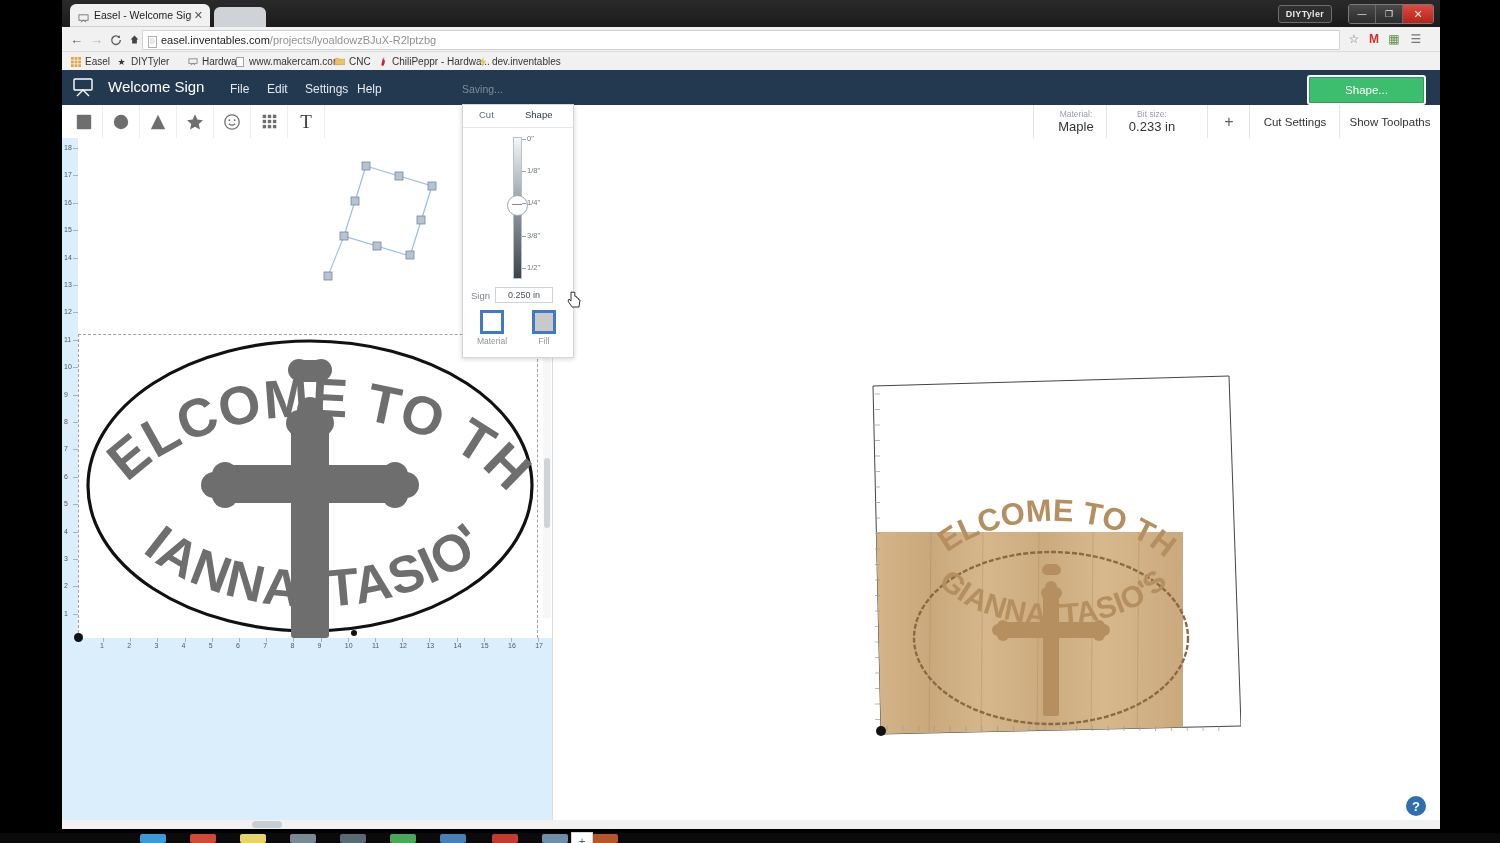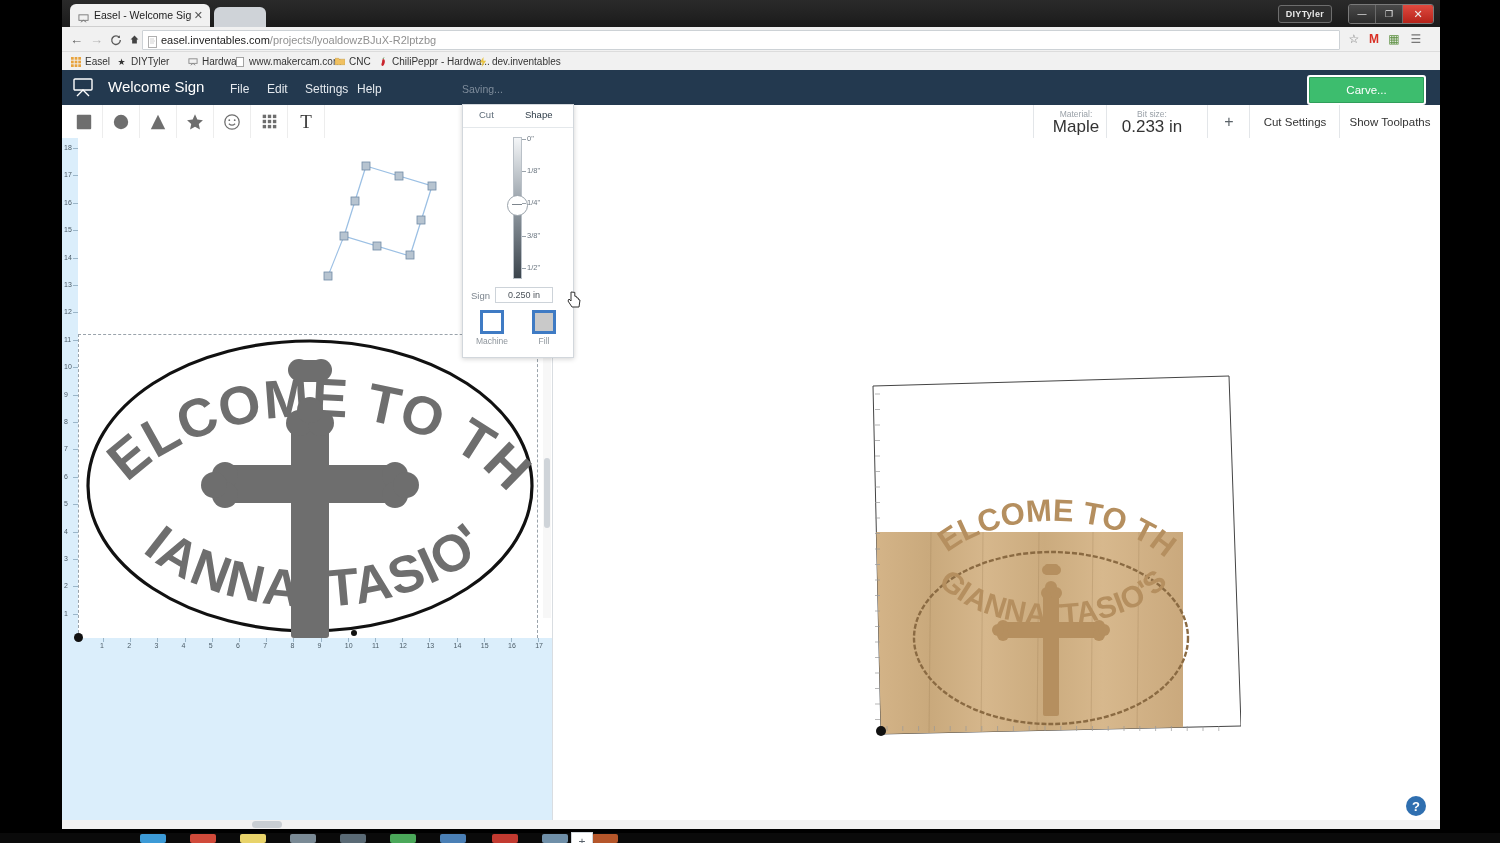--- a/index.html
+++ b/index.html
@@ -57,21 +57,21 @@
          border:2px solid #fff;border-radius:3px;color:#fff;font-size:11.5px;display:flex;
          align-items:center;justify-content:center;box-shadow:0 0 0 1px #2f9e5a inset;}
 
   
   .etool{position:relative;height:33px;background:#fff;border-bottom:1px solid #dfe3e6;}
   .tbtn{position:absolute;top:0;width:36px;height:33px;border-right:1px solid #ededed;
         display:flex;align-items:center;justify-content:center;color:#6e6e6e;}
   .tright{position:absolute;top:0;height:33px;display:flex;align-items:center;justify-content:center;
           border-left:1px solid #e3e6e9;flex-direction:column;}
   .tright .lbl{font-size:8.5px;color:#9aa1a8;line-height:11px;}
-  .tright .val{font-size:17px;color:#333;line-height:14px;}
+  .tright .val{font-size:13px;color:#333;line-height:14px;}
   .tright .single{font-size:11.5px;color:#333;}
 
   
   .mdims{position:absolute;right:64px;top:138px;text-align:left;}
   .mdims .cap{font-size:8.5px;color:#b5bbc1;margin-bottom:2px;}
   .mdims .row{display:flex;align-items:center;gap:5px;}
   .mdims .dl{font-size:10px;color:#555;}
   .mdims input{width:54px;height:15px;border:1px solid #dfe3e6;background:#fff;font-size:9px;
                color:#c2c7cc;padding:0 4px;font-family:"Liberation Sans",sans-serif;}
 
@@ -273,21 +273,21 @@
             <rect x="2" y="2" width="18" height="11" rx="1" fill="none" stroke="#fff" stroke-width="1.4"></rect>
             <path d="M5 19 L11 13 L17 19" fill="none" stroke="#fff" stroke-width="1.4"></path>
           </svg>
         </div>
         <div class="ptitle">Welcome Sign</div>
         <div class="mi" style="left:168px">File</div>
         <div class="mi" style="left:205px">Edit</div>
         <div class="mi" style="left:243px">Settings</div>
         <div class="mi" style="left:295px">Help</div>
         <div class="saving">Saving...</div>
-        <div class="carve">Carve...</div>
+        <div class="carve">Shape...</div>
       </div>
 
       <div class="etool">
         <div class="tbtn" style="left:4px">
           <svg viewBox="0 0 20 20" width="18" height="18">
               <rect x="2" y="2" width="16" height="16" rx="1" fill="#6e6e6e"></rect>
             </svg>
         </div>
         <div class="tbtn" style="left:41px">
           <svg viewBox="0 0 20 20" width="18" height="18">
@@ -636,21 +636,21 @@
       <div class="stick" style="left:64px;top:158px">1/2"</div>
 
       <div class="depthrow">
         <span class="dlbl">Sign</span>
         <input value="0.250 in" style="">
       </div>
 
       <div class="modes">
         <div class="mode outline">
           <div class="sw"></div>
-          <div class="mlbl">Machine</div>
+          <div class="mlbl">Material</div>
         </div>
         <div class="mode fill">
           <div class="sw"></div>
           <div class="mlbl">Fill</div>
         </div>
       </div>
     </div>
 
     <div class="cursorhand">
       <svg viewBox="0 0 16 18" width="16" height="18">

